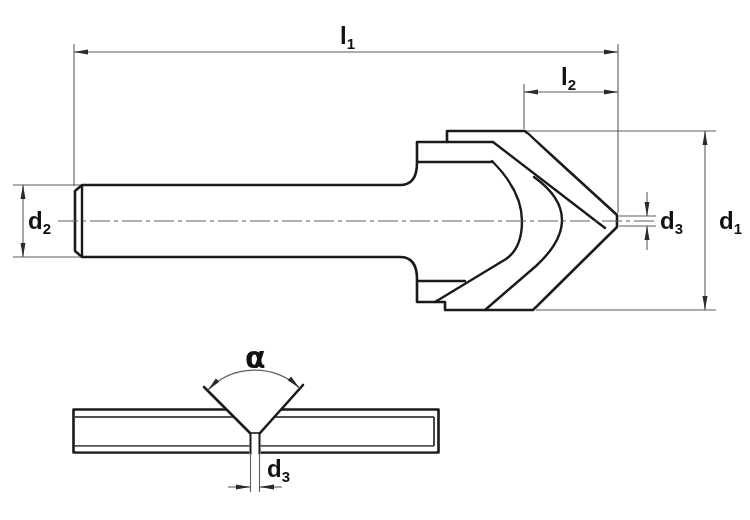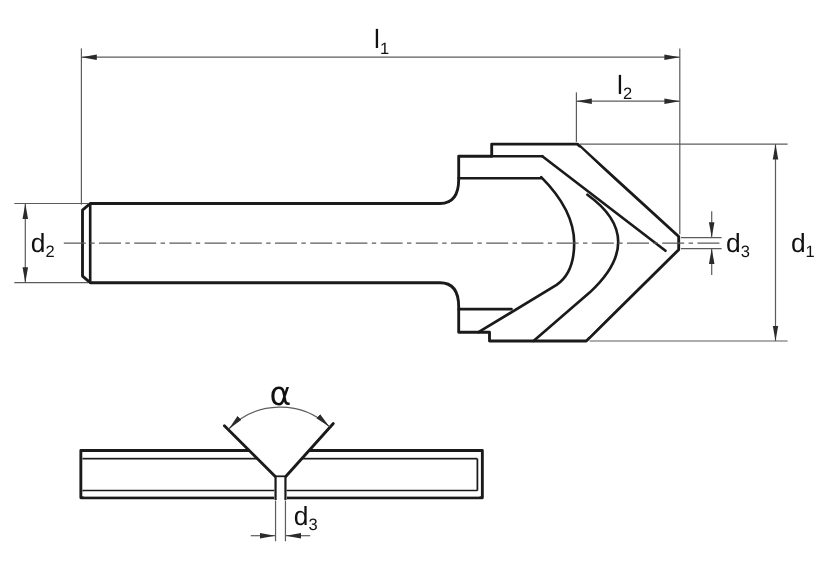--- a/index.html
+++ b/index.html
@@ -2,21 +2,21 @@
 <html style="--background: #ffffff; --body-fill: #d8d8d8; --line: #1a1a1a; --dim-line: #5c5c5c; --arrow: #2b2b2b; --text: #111111;"><head>
 <meta charset="utf-8">
 <style>
   html,body{margin:0;padding:0;}
   body{
     width:750px;height:520px;
     background:var(--background,#fff);
     font-family:"Liberation Sans",sans-serif;
     overflow:hidden;
   }
-  .stage{position:relative;width:750px;height:444px;background:var(--background,#fff);}
+  .stage{position:relative;width:750px;height:444px;background:var(--background,#fff);font-weight:bold;}
   svg{display:block;}
   .body-fill{fill:var(--body-fill,#d8d8d8);}
   .outline{stroke:var(--line,#1a1a1a);stroke-width:2.6;stroke-linejoin:round;stroke-linecap:round;fill:none;}
   .inner-line{stroke:var(--line,#1a1a1a);stroke-width:2.4;stroke-linejoin:round;stroke-linecap:round;fill:none;}
   .thin-line{stroke:var(--line,#1a1a1a);stroke-width:1.6;stroke-linecap:butt;fill:none;}
   .white-sliver{stroke:var(--background,#fff);stroke-width:1.7;stroke-linecap:round;fill:none;}
   .dim{stroke:var(--dim-line,#5c5c5c);stroke-width:1.1;fill:none;}
   .centerline{stroke:var(--dim-line,#5c5c5c);stroke-width:1.1;fill:none;
     stroke-dasharray:20 4 4 4;}
   .dimtext{fill:var(--text,#111);font-family:"Liberation Sans",sans-serif;font-size:24px;}

